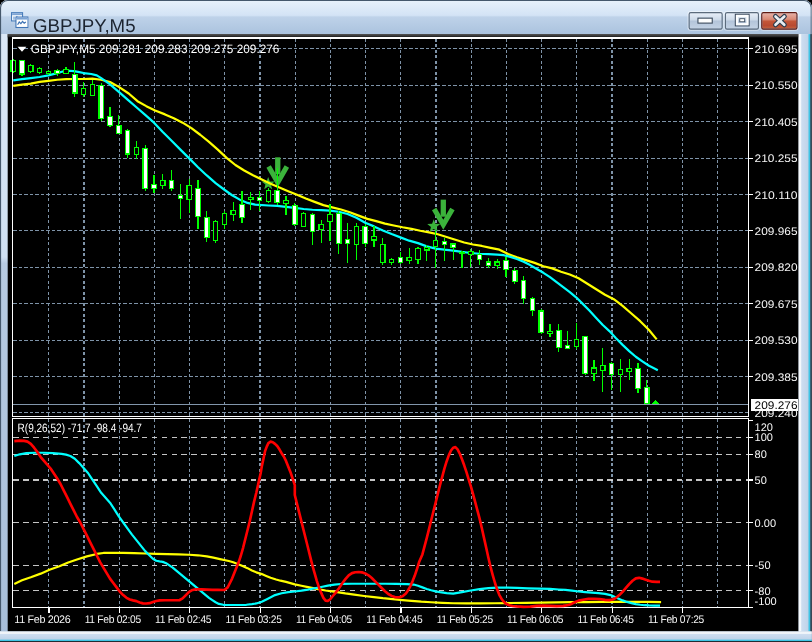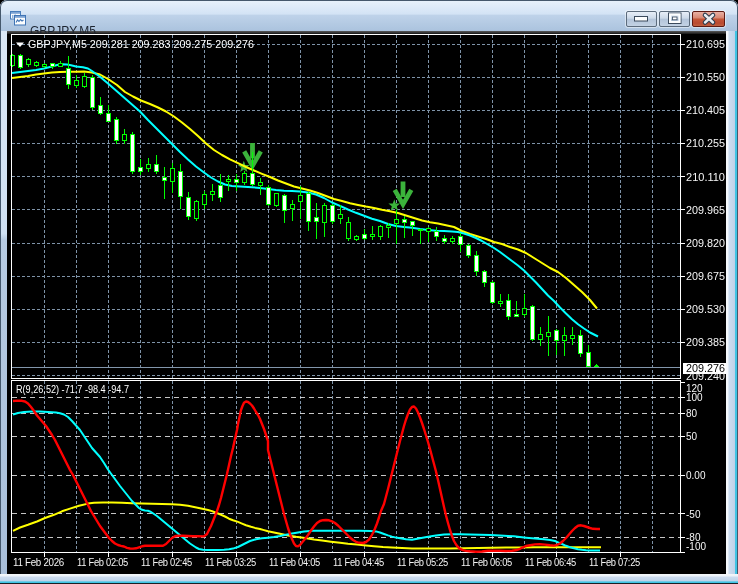--- a/index.html
+++ b/index.html
@@ -4,21 +4,21 @@
 *{box-sizing:border-box;}
 body{font-family:"Liberation Sans",sans-serif;}
 #win{position:absolute;left:0;top:0;width:738px;height:584px;
  background:linear-gradient(180deg,#dce9f7 0%,#cfe0f2 40%,#b7cbe2 41%,#a7bed9 100%);
  border-radius:7px 7px 0 0;}
 #winborder{position:absolute;left:0;top:0;width:738px;height:574px;border:1px solid #45586c;
  border-bottom:none;border-radius:7px 7px 0 0;}
 #titlebar{position:absolute;left:0;top:0;width:738px;height:31px;
  background:linear-gradient(180deg,#e8f2fb 0%,#d3e3f5 45%,#bed2e9 50%,#abc3de 100%);
  border-radius:7px 7px 0 0;}
-#title{position:absolute;left:30px;top:24px;font-size:12px;color:#1c2430;}
+#title{position:absolute;left:30px;top:14px;font-size:17px;color:#1c2430;}
 #client{position:absolute;left:7px;top:31px;width:719px;height:543px;background:#000;}
 #clientshadow{position:absolute;left:7px;top:31px;width:719px;height:3px;
  background:linear-gradient(180deg,#5a5a5a,#161616);}
 .btn{position:absolute;top:11px;height:16px;border:1px solid #5c6b7c;border-radius:2px;box-shadow:0 0 0 1px rgba(255,255,255,0.45);}
 #btnmin{left:626px;width:31px;background:linear-gradient(180deg,#e7eef7 0%,#ccd9e8 45%,#b3c4d9 50%,#c3d2e4 100%);}
 #btnmax{left:659px;width:31px;background:linear-gradient(180deg,#e7eef7 0%,#ccd9e8 45%,#b3c4d9 50%,#c3d2e4 100%);}
 #btncls{left:692px;width:33px;background:linear-gradient(180deg,#e8b0a4 0%,#d98a76 40%,#c45638 52%,#b94a31 80%,#c2613f 100%);border-color:#5f1a12;}
 .sc{font-size:10px;fill:#f5f5f5;}
 .tm{font-size:10px;fill:#f5f5f5;letter-spacing:-0.3px;}
 .tt{font-size:11px;fill:#ffffff;}

